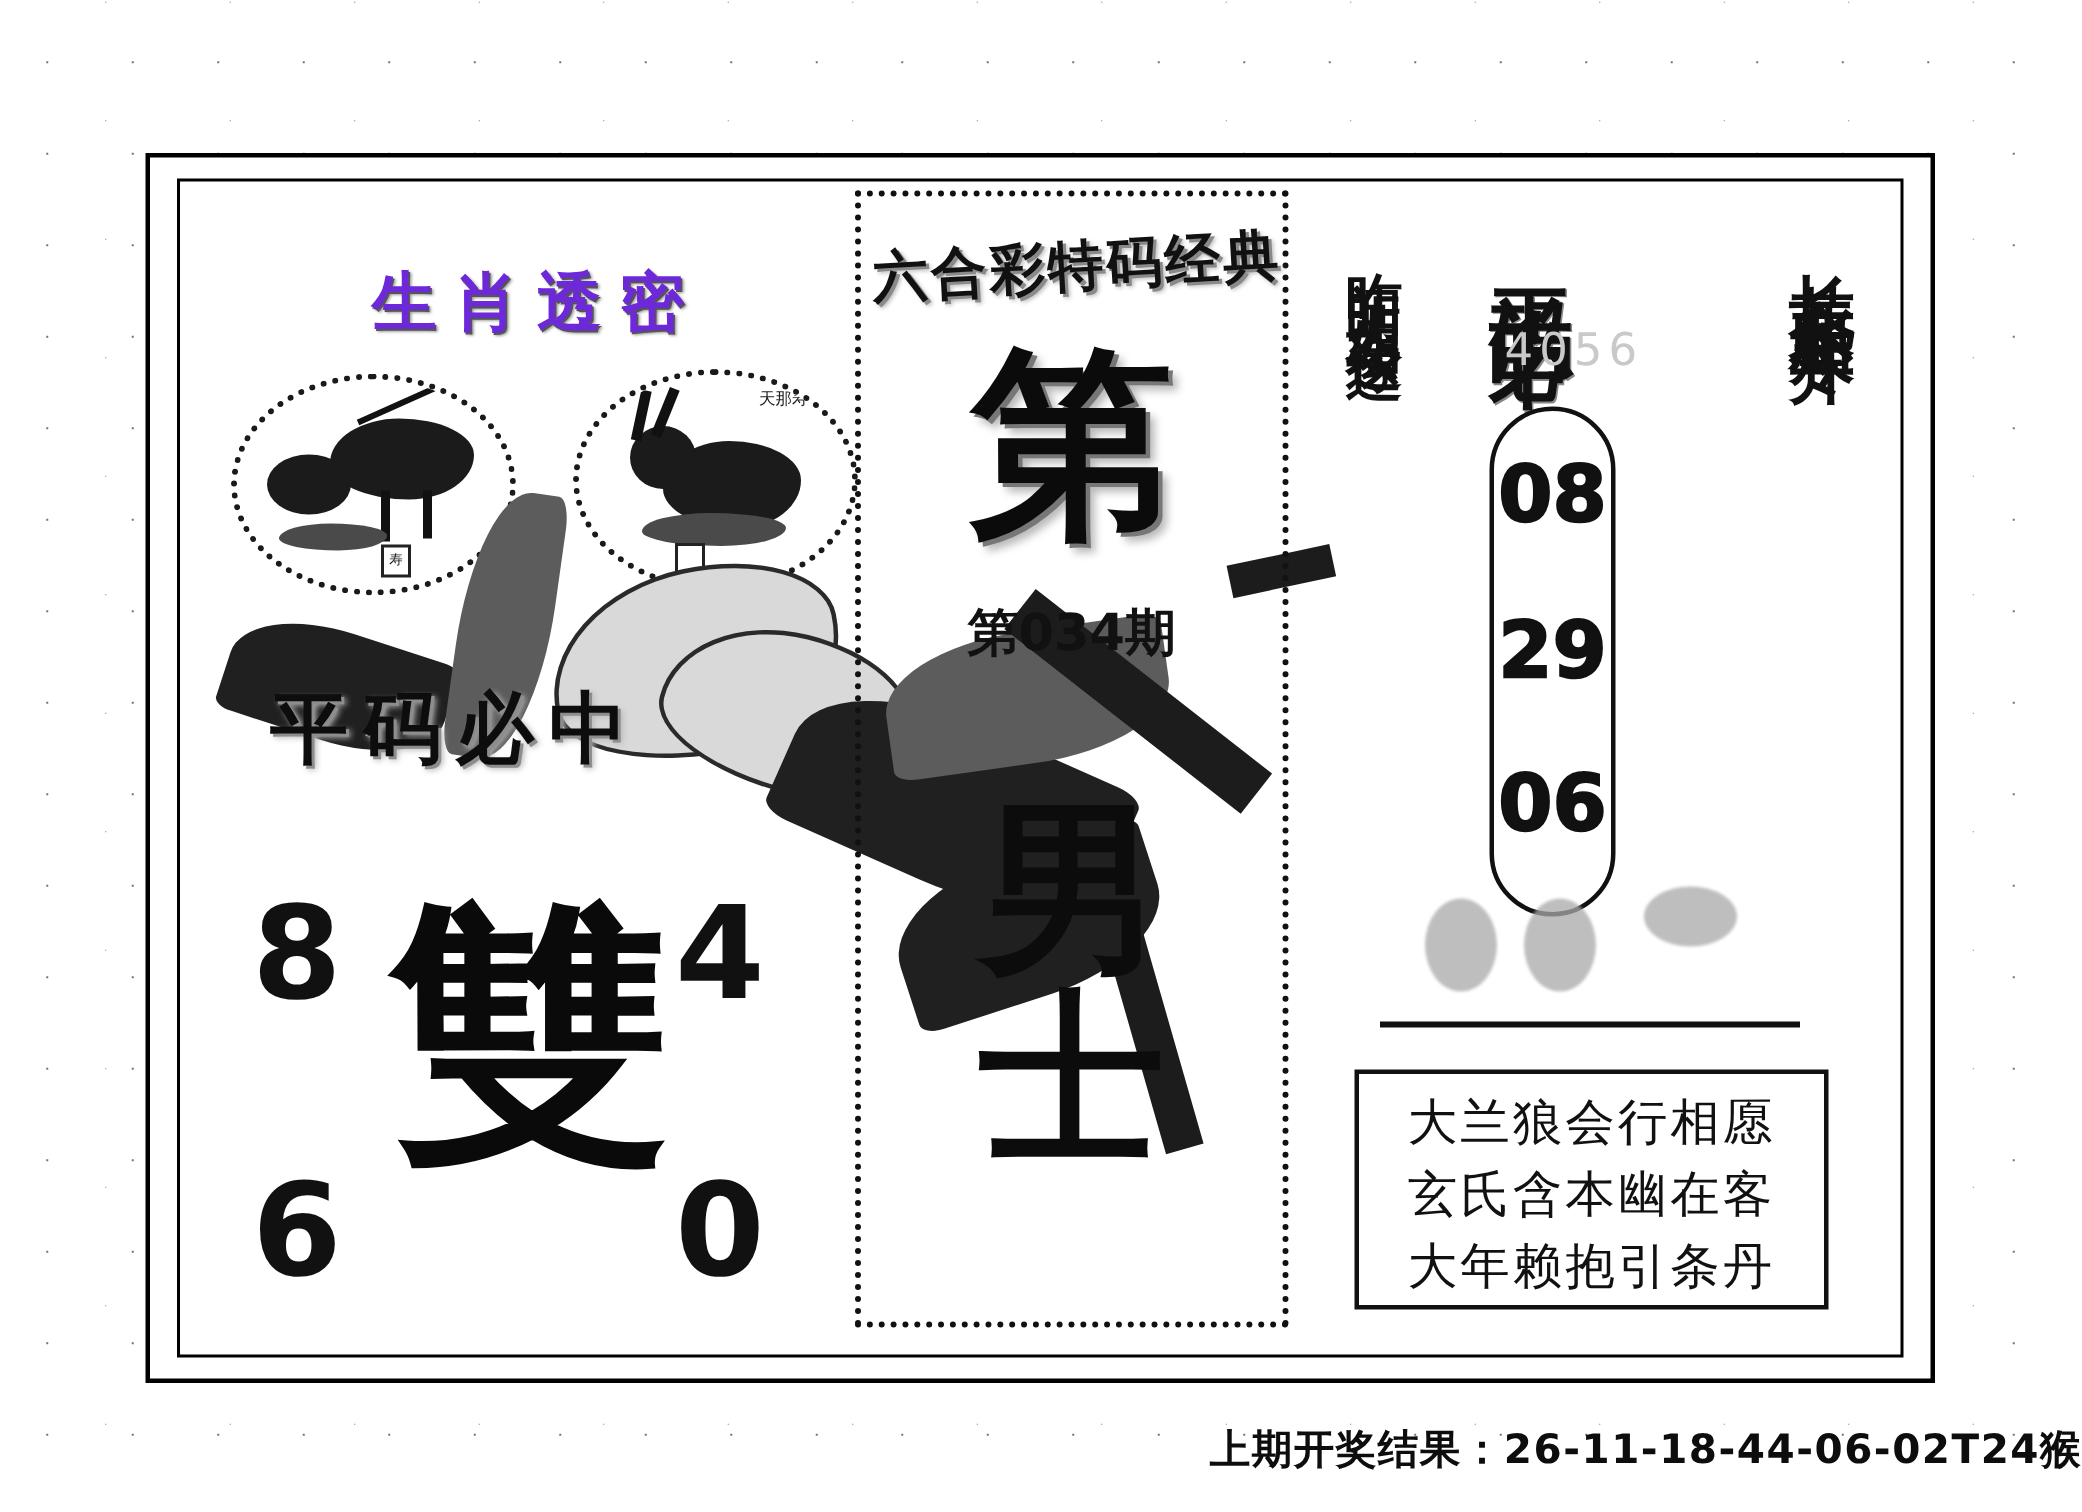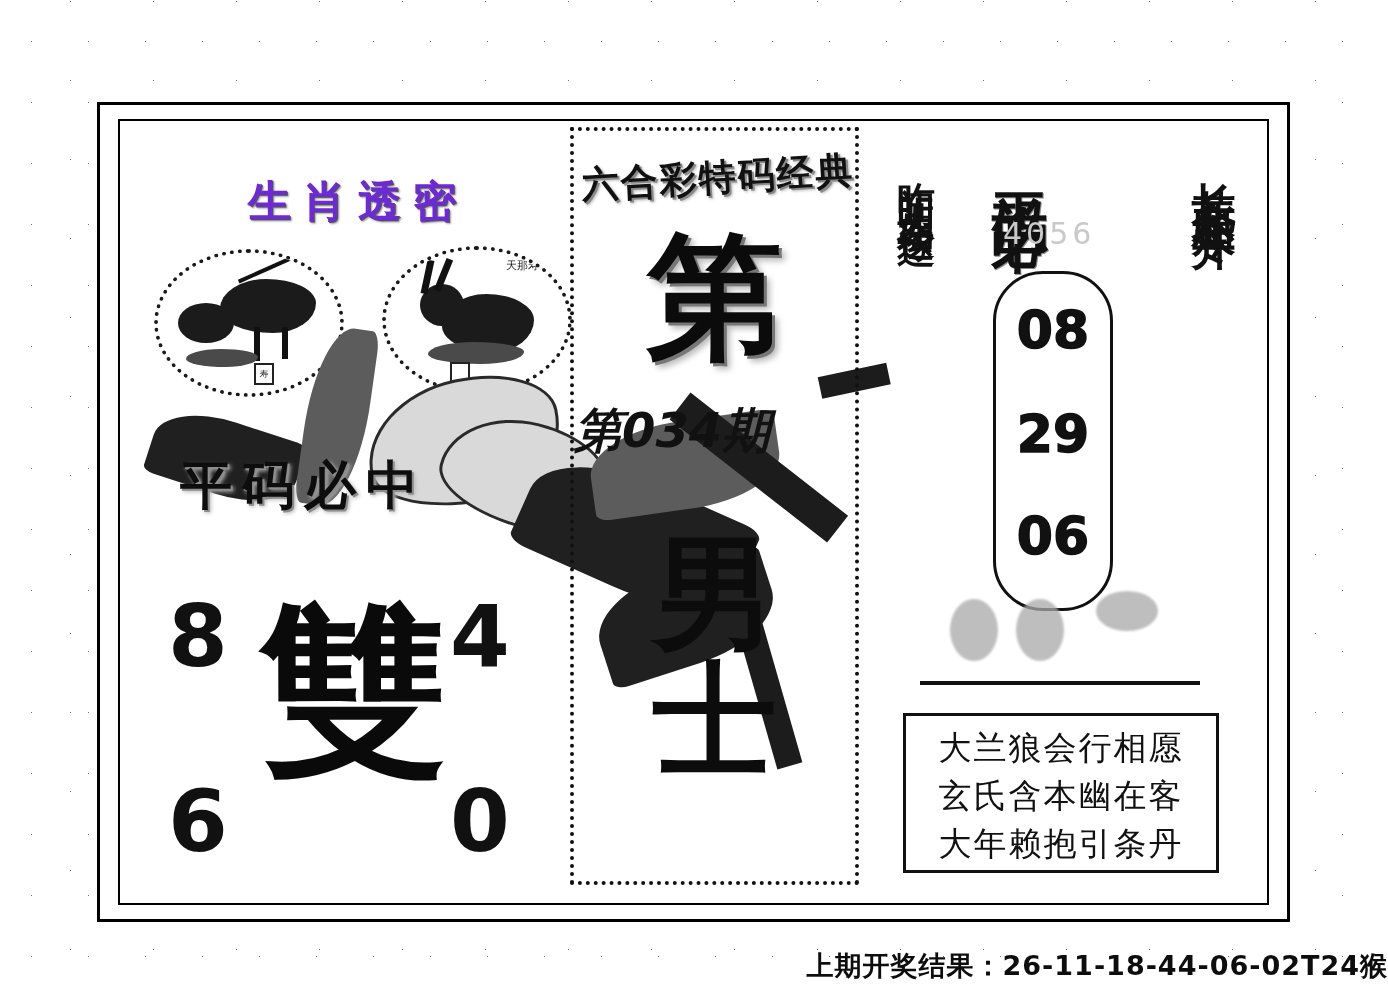--- a/index.html
+++ b/index.html
@@ -191,25 +191,24 @@
     line-height: 140px;
     font-weight: bold;
     color: #0b0b0b;
     text-shadow: 3px 3px 0 #777, 6px 6px 6px #b9b9b9;
   }
   .ticket-issue {
     position: absolute;
     left: 0;
     top: 268px;
     width: 100%;
-    text-align: left;
-    font-size: 48px;
-    font-weight: bold;
-    color: #111;
-    font-style: italic;
+    text-align: center;
+    font-size: 34px;
+    font-weight: bold;
+    color: #111;
   }
   .ticket-vertical {
     position: absolute;
     left: 0;
     top: 400px;
     width: 100%;
     text-align: center;
     font-size: 124px;
     line-height: 126px;
     font-weight: bold;
@@ -244,21 +243,21 @@
     left: 1065px;
     top: 26px;
     font-size: 44px;
     height: 540px;
   }
 
   .num-capsule {
     position: absolute;
     left: 873px;
     top: 150px;
-    width: 120px;
+    width: 84px;
     height: 340px;
     border: 3px solid #111;
     border-radius: 50px;
     box-sizing: border-box;
     padding-left: 20px;
   }
   .num-capsule div {
     position: absolute;
     left: 0;
     width: 100%;

